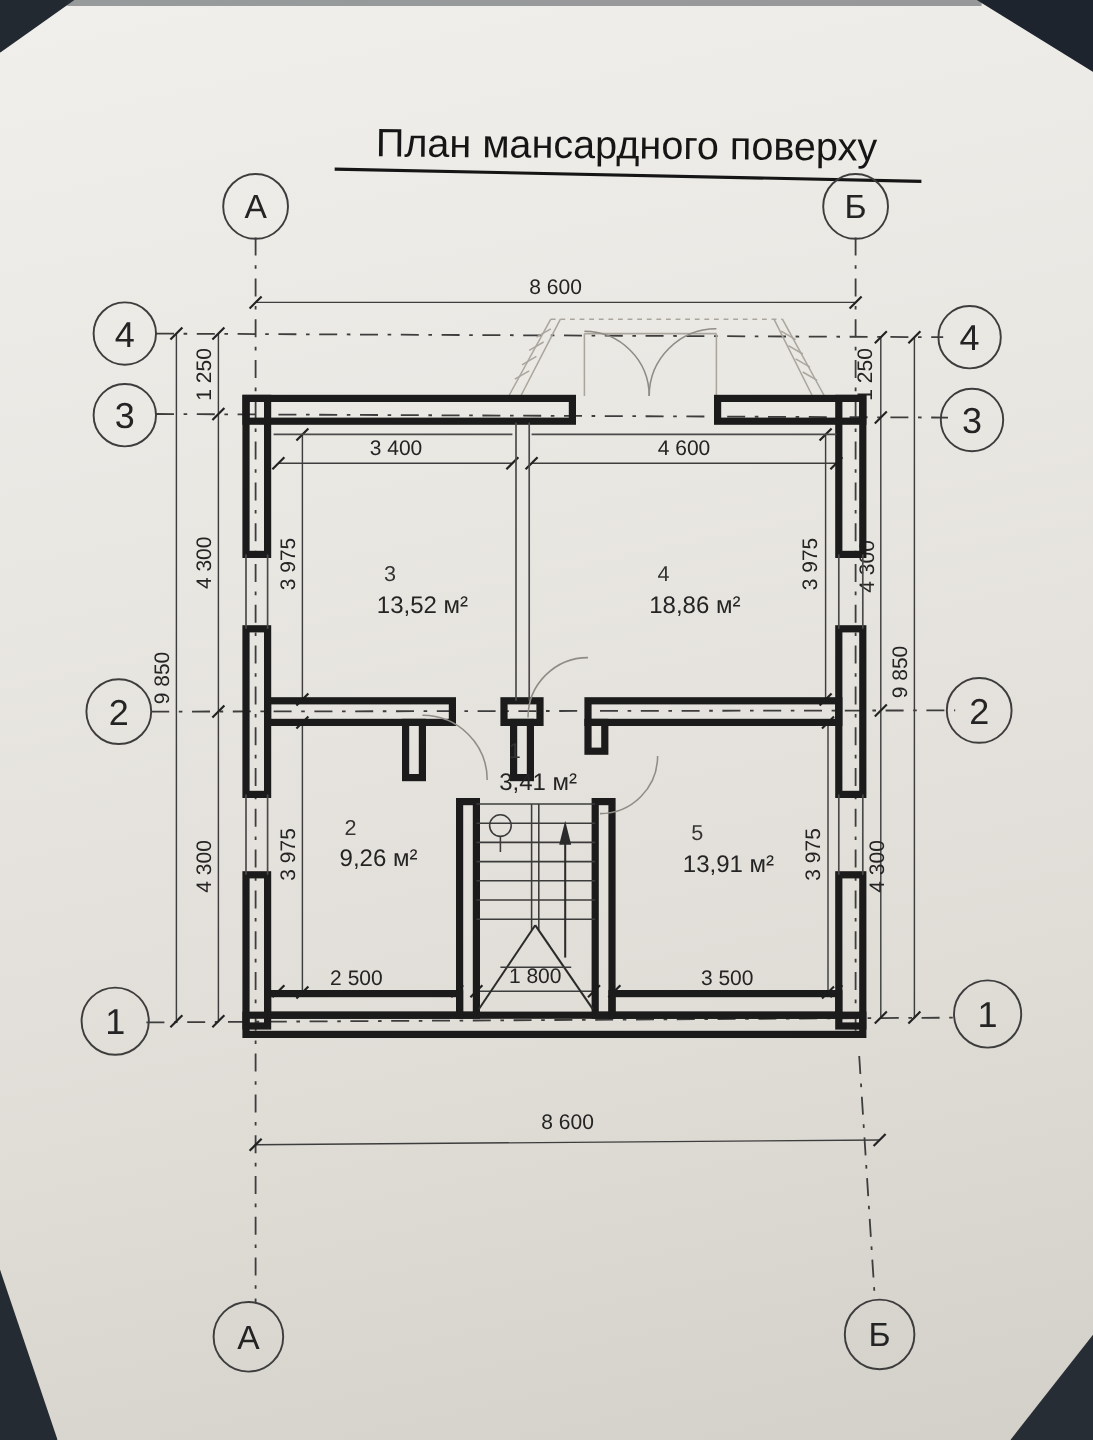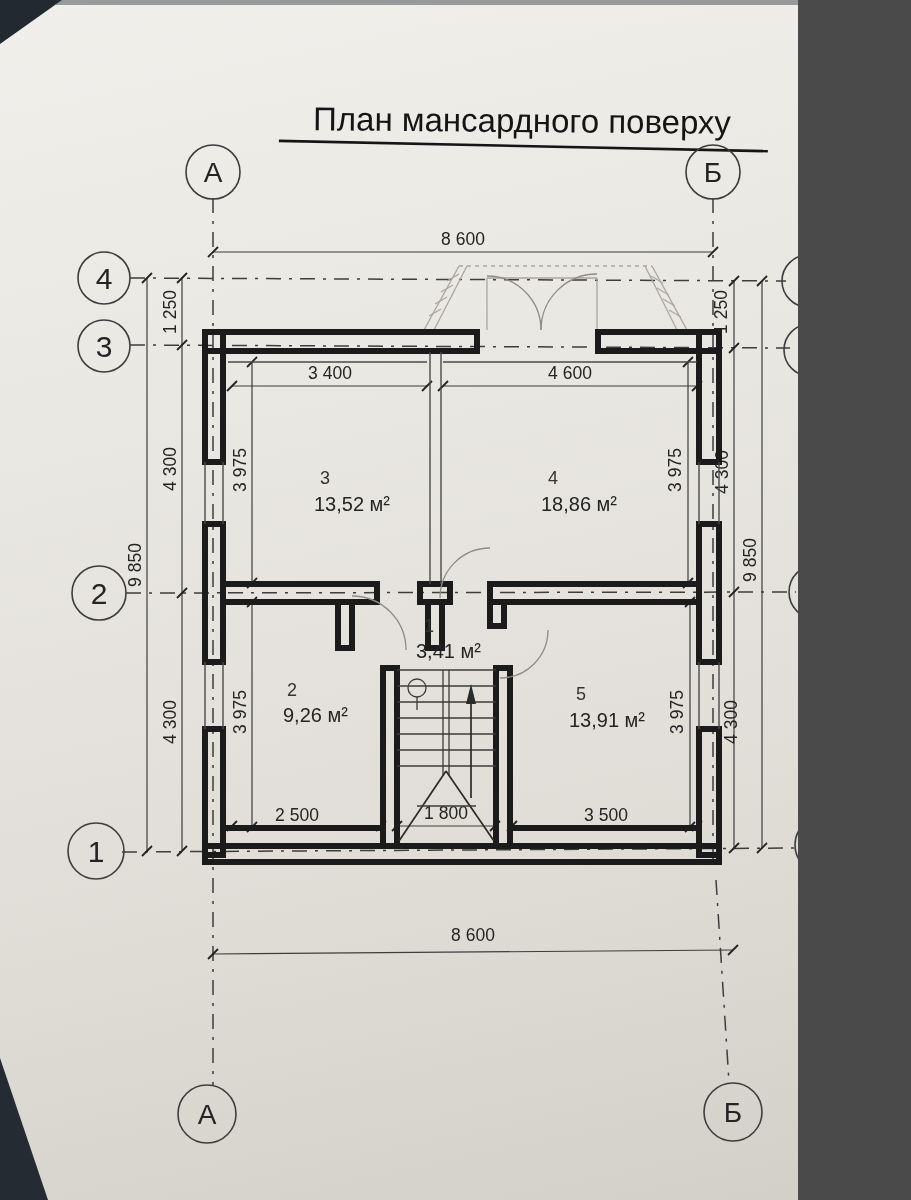--- a/index.html
+++ b/index.html
@@ -1,17 +1,17 @@
 <!DOCTYPE html>
 <html><head>
 <meta charset="utf-8">
 <style>
   html,body{margin:0;padding:0;background:#4a4a4a;}
   .shot{
-    position:relative;width:798px;height:1200px;overflow:hidden;
+    position:relative;width:911px;height:1200px;overflow:hidden;
     background:linear-gradient(168deg,#f0efeb 0%,#e9e7e2 35%,#e0ddd7 70%,#d3d0c9 100%);
     font-family:"Liberation Sans",sans-serif;
     text-decoration:underline;
   }
   .corner{position:absolute;left:0;top:0;width:100%;height:100%;pointer-events:none;}
   .c-tl{background:#222931;clip-path:polygon(0 0,62px 0,0 44px);}
   .c-tr{background:#1d242d;clip-path:polygon(814px 0,911px 0,911px 60px);}
   .c-bl{background:#252b32;clip-path:polygon(0 1058px,48px 1200px,0 1200px);}
   .c-br{background:#272d34;clip-path:polygon(911px 1112px,911px 1200px,842px 1200px);}
   .edge-top{position:absolute;left:56px;top:0;width:762px;height:5px;background:rgba(44,50,58,.45);}

